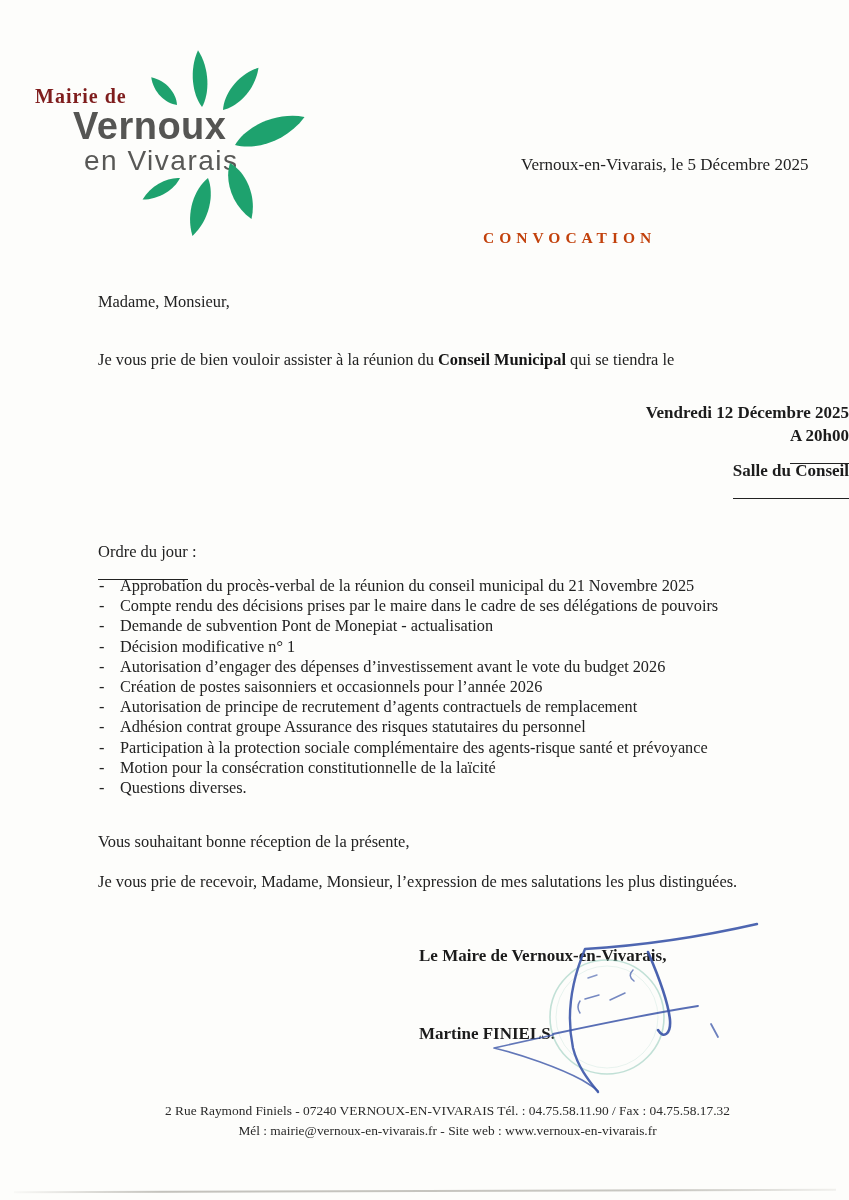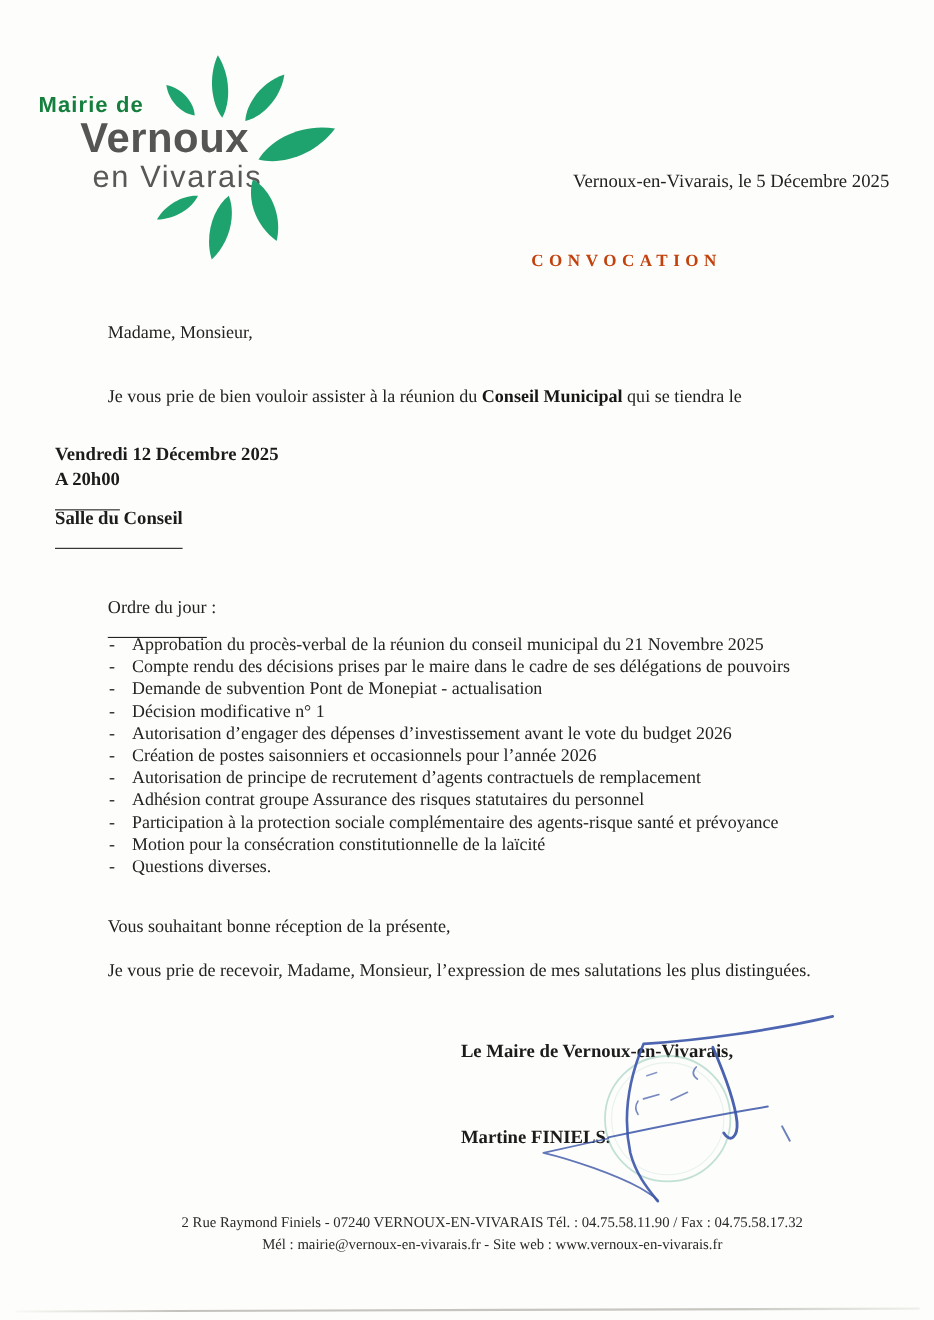--- a/index.html
+++ b/index.html
@@ -9,23 +9,23 @@
     width:849px; height:1200px;
     background:#fdfdfb;
     font-family:"Liberation Serif", serif;
     color:#222222;
     overflow:hidden;
   }
   .abs { position:absolute; }
   
   .logo-mairie {
     left:35px; top:85px;
-    font-family:Liberation Sans, sans-serif;
+    font-family:Liberation Serif, serif;
     font-weight:bold; font-size:20px; letter-spacing:1px;
-    color:#15803d;
+    color:#7f1d1d;
   }
   .logo-vernoux {
     left:73px; top:105px;
     font-family:"Liberation Sans", sans-serif;
     font-weight:bold; font-size:38px; letter-spacing:0.5px;
     color:#555553;
   }
   .logo-vivarais {
     left:84px; top:145px;
     font-family:"Liberation Sans", sans-serif;
@@ -35,21 +35,21 @@
   
   .dateline { left:521px; top:155px; font-size:17px; }
   .convocation {
     left:483px; top:229px;
     font-weight:bold; font-size:15.5px; letter-spacing:5px;
     color:#c2410c;
   }
   .salutation { left:98px; top:292px; font-size:16.4px; }
   .intro      { left:98px; top:350px; font-size:16.4px; }
   .intro b    { color:#161616; }
-  .center-line { left:50px; right:0; text-align:left; font-weight:bold; font-size:17px; color:#1c1c1c; }
+  .center-line { left:50px; right:0; text-align:right; font-weight:bold; font-size:17px; color:#1c1c1c; }
   .meet-date  { top:403px; }
   .meet-time  { top:426px; }
   .meet-place { top:461px; }
   .uline { border-bottom:1.5px solid #222; padding-bottom:18px; }
   .ordre { left:98px; top:542px; font-size:16.5px; }
   .agenda { left:99px; top:576px; width:690px; font-size:16.3px; }
   .agenda-item { display:flex; line-height:20.2px; }
   .agenda-item .dash { width:21px; flex:0 0 21px; }
   .closing1 { left:98px; top:832px; font-size:16.4px; }
   .closing2 { left:98px; top:872px; font-size:16.4px; }

